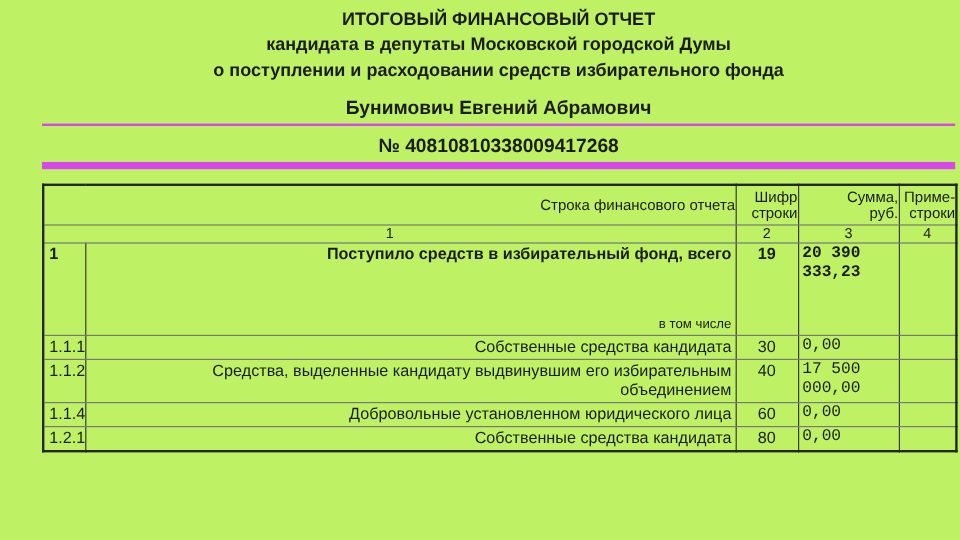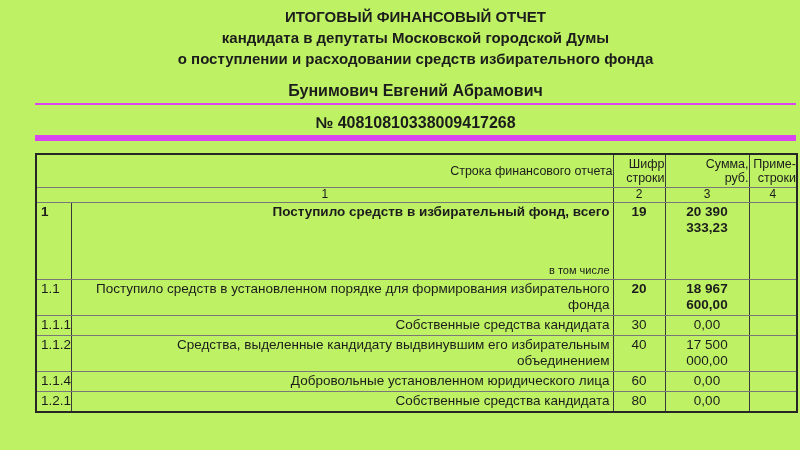--- a/index.html
+++ b/index.html
@@ -46,21 +46,21 @@
   }
   tbody td {
     vertical-align: top;
     font-size: 13.5px; line-height: 16px;
     padding: 1px 3px 2px 3px;
   }
   .c-num   { padding-left: 4px; }
   .c-label { text-align: right; padding-left: 20px; }
   .lab     { white-space: pre-line; }
   .c-code  { text-align: center; }
-  .c-amount{ text-align: center; padding-right: 3px; }
+  .c-amount{ text-align: left; padding-right: 3px; font-family: Liberation Mono, monospace; }
   .c-note  {}
   .b { font-weight: bold; }
   .sublab { font-size: 11px; line-height: 13px; font-weight: normal; margin-top: 44px; }
 </style>
 </head>
 <body>
 
 <div class="page">
 
   <div class="doc-header">
@@ -101,29 +101,20 @@
           <td class="c-num b">1</td>
           <td class="c-label">
             <div class="lab b">Поступило средств в избирательный фонд, всего</div>
             <div class="sublab">в том числе</div>
           </td>
           <td class="c-code b">19</td>
           <td class="c-amount b">20 390 333,23</td>
           <td class="c-note"></td>
         </tr>
         <tr>
-          <td class="c-num">1.1</td>
-          <td class="c-label">
-            <div class="lab">Поступило средств в установленном порядке для формирования избирательного фонда</div>
-          </td>
-          <td class="c-code b">20</td>
-          <td class="c-amount b">18 967 600,00</td>
-          <td class="c-note"></td>
-        </tr>
-        <tr>
           <td class="c-num">1.1.1</td>
           <td class="c-label">
             <div class="lab">Собственные средства кандидата</div>
           </td>
           <td class="c-code">30</td>
           <td class="c-amount">0,00</td>
           <td class="c-note"></td>
         </tr>
         <tr>
           <td class="c-num">1.1.2</td>

